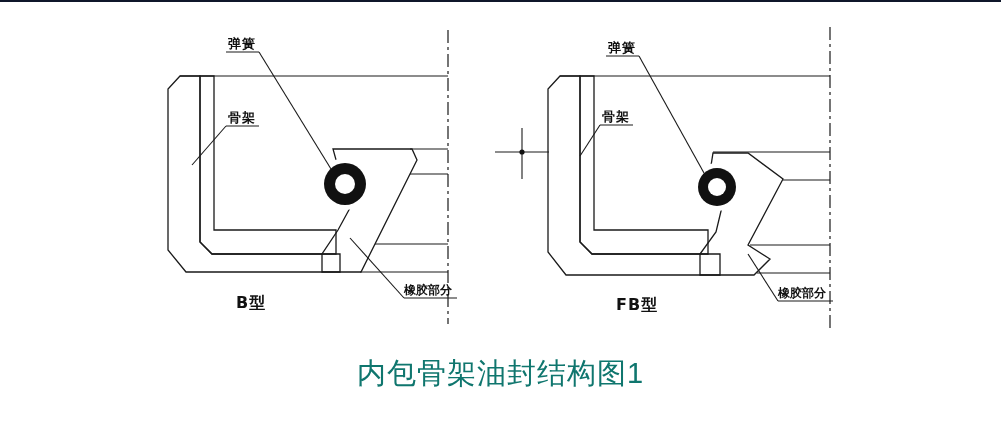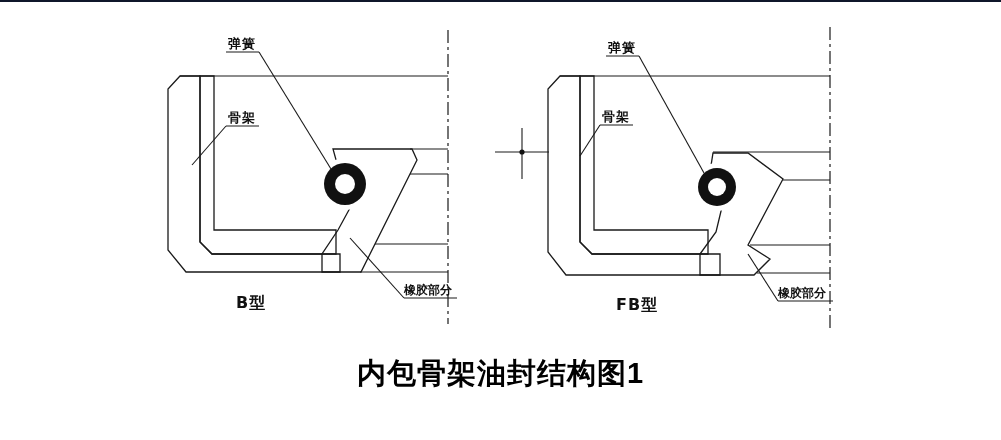--- a/index.html
+++ b/index.html
@@ -16,21 +16,21 @@
   .outline{fill:none;stroke:#1a1a1a;stroke-width:1.3;}
   .hline{stroke:#1a1a1a;stroke-width:1.1;}
   .leader{stroke:#1a1a1a;stroke-width:1.1;fill:none;}
   .centerline{stroke:#1a1a1a;stroke-width:1.2;stroke-dasharray:13 4 3 4;}
   .lbl{font-family:"Liberation Sans","DejaVu Sans",sans-serif;font-size:13px;font-weight:bold;fill:#111;letter-spacing:1px;}
   .lbl-small{font-family:"Liberation Sans","DejaVu Sans",sans-serif;font-size:12px;font-weight:bold;fill:#111;}
   .type-lbl{font-family:"DejaVu Sans","Liberation Sans",sans-serif;font-size:16px;font-weight:600;fill:#111;letter-spacing:1px;}
   #caption{
     position:absolute;left:0;right:0;top:352px;
     text-align:center;
-    font-size:29px;font-weight:700;color:#000000;
+    font-size:29px;font-weight:400;color:#0f766e;
     letter-spacing:1px;
   }
 </style>
 </head>
 <body>
 
 <div id="stage">
 
   <svg width="1001" height="440" viewBox="0 0 1001 440">
     <defs>

